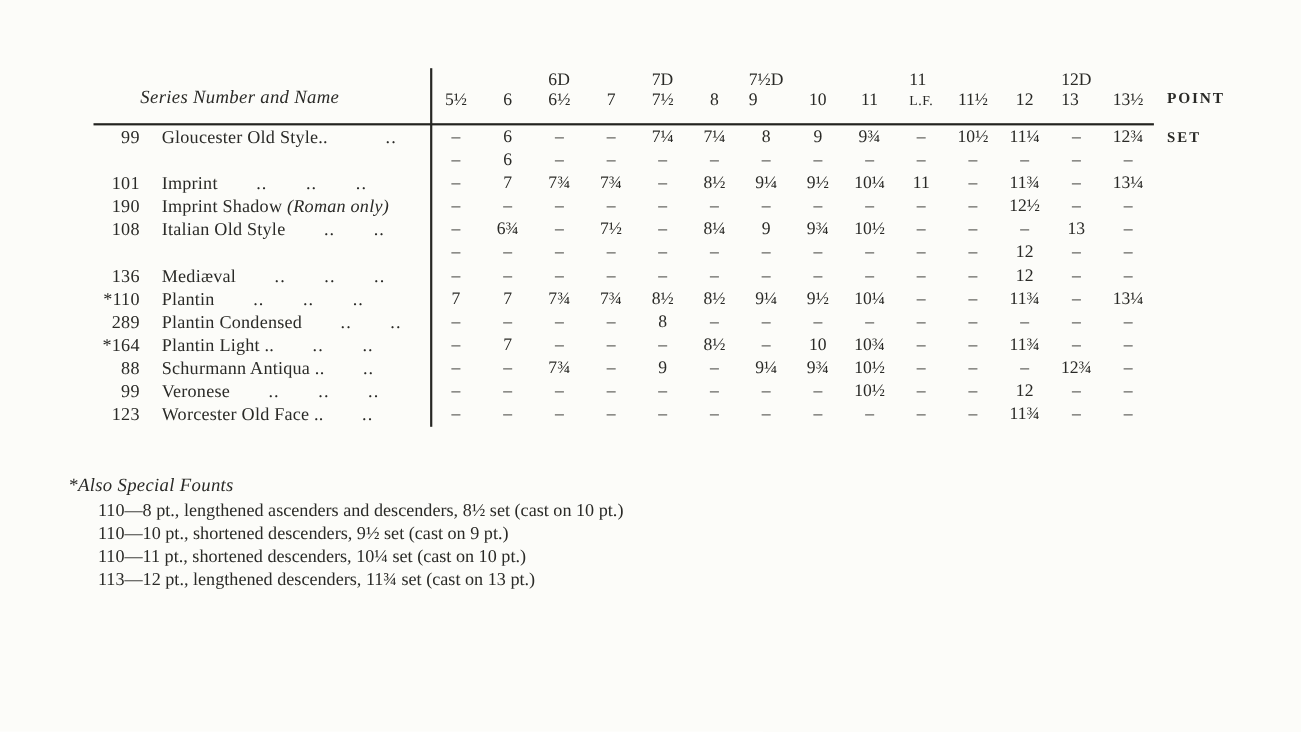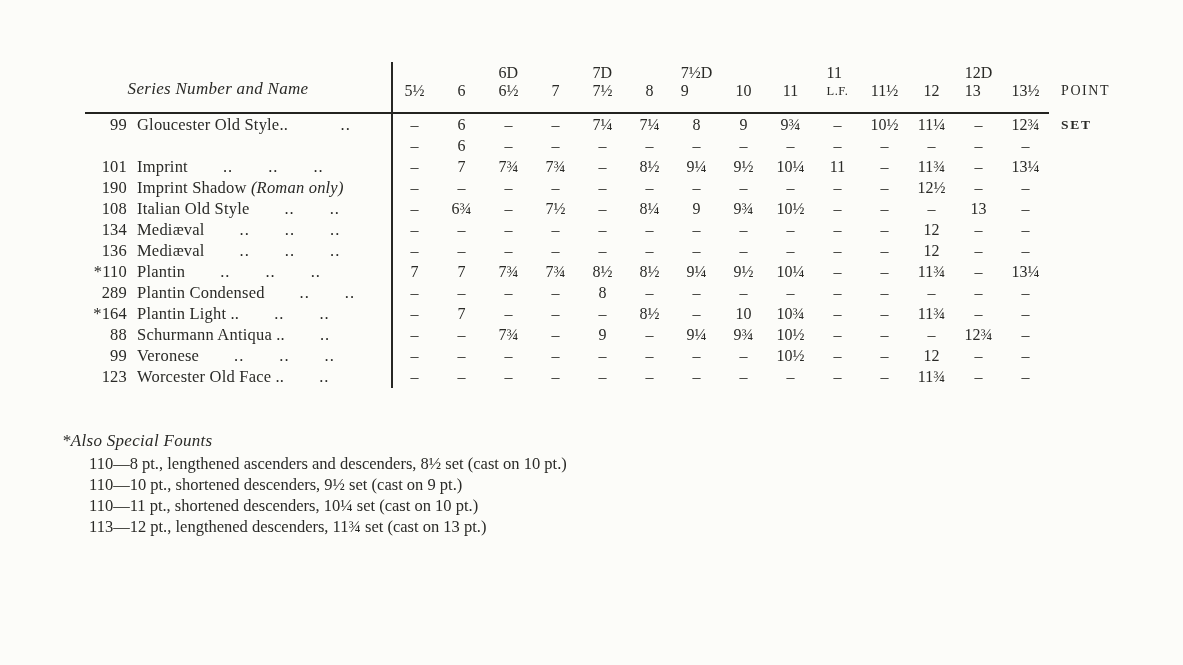--- a/index.html
+++ b/index.html
@@ -32,29 +32,29 @@
   }
   .hcell {
     display: flex; align-items: flex-end; justify-content: center;
     padding-bottom: 6px;
   }
   .hstack { text-align: left; line-height: 18px; font-size: 16px; }
   .hstack .sm { font-size: 12.5px; letter-spacing: .5px; }
   .point-head {
     display: flex; align-items: flex-end; justify-content: flex-start;
     font-size: 14px; letter-spacing: 1.6px; padding: 0 0 7px 12px;
-    font-weight: normal; font-stretch: normal;
+    font-weight: bold; font-stretch: normal;
   }
   .hrule { border-bottom: 2.5px solid #232320; }
   .ncell {
     line-height: 21px; font-size: 16.5px; white-space: nowrap;
     letter-spacing: .2px; overflow: hidden;
   }
   .num { display: inline-block; width: 42px; text-align: right; }
-  .nm { margin-left: 10px; text-align: right; }
+  .nm { margin-left: 20px; text-align: right; }
   .note { font-style: italic; }
   .ldr { letter-spacing: 1px; }
   .vcell { text-align: center; line-height: 21px; font-size: 16px; }
   .scell {
     font-size: 13.5px; letter-spacing: 1.8px; padding-left: 12px;
     line-height: 22px; font-weight: bold;
   }
   .footnotes { position: absolute; left: 62px; top: 430px; }
   .fn-title { font-style: italic; font-size: 17px; line-height: 22px; letter-spacing: .3px; }
   #fn-lines { margin-left: 27px; margin-top: 1px; }
@@ -227,21 +227,20 @@
         <div class="vcell" style="grid-area: 7 / 7;">8¼</div>
         <div class="vcell" style="grid-area: 7 / 8;">9</div>
         <div class="vcell" style="grid-area: 7 / 9;">9¾</div>
         <div class="vcell" style="grid-area: 7 / 10;">10½</div>
         <div class="vcell" style="grid-area: 7 / 11;">–</div>
         <div class="vcell" style="grid-area: 7 / 12;">–</div>
         <div class="vcell" style="grid-area: 7 / 13;">–</div>
         <div class="vcell" style="grid-area: 7 / 14;">13</div>
         <div class="vcell" style="grid-area: 7 / 15;">–</div>
         <div class="scell" style="grid-area: 7 / 16;"></div>
-        <div class="ncell" style="grid-area: 8 / 1;"><span class="num">134</span><span class="nm">Mediæval</span><span class="ldr">  ..  ..  ..</span></div>
         <div class="vcell" style="grid-area: 8 / 2;">–</div>
         <div class="vcell" style="grid-area: 8 / 3;">–</div>
         <div class="vcell" style="grid-area: 8 / 4;">–</div>
         <div class="vcell" style="grid-area: 8 / 5;">–</div>
         <div class="vcell" style="grid-area: 8 / 6;">–</div>
         <div class="vcell" style="grid-area: 8 / 7;">–</div>
         <div class="vcell" style="grid-area: 8 / 8;">–</div>
         <div class="vcell" style="grid-area: 8 / 9;">–</div>
         <div class="vcell" style="grid-area: 8 / 10;">–</div>
         <div class="vcell" style="grid-area: 8 / 11;">–</div>

